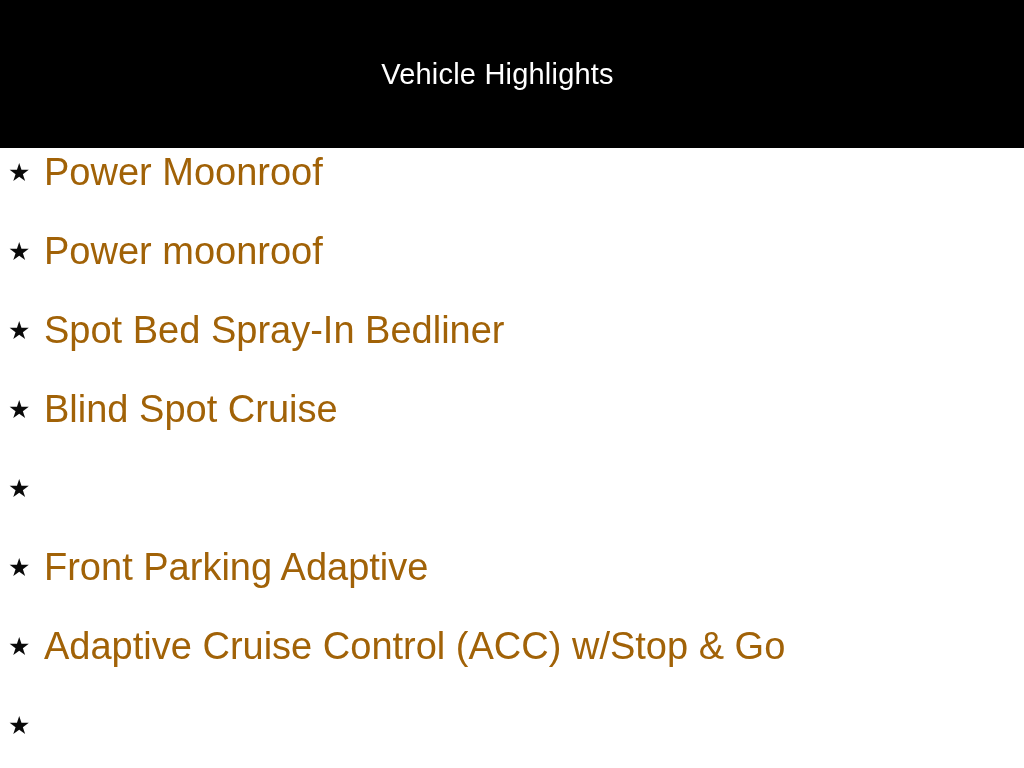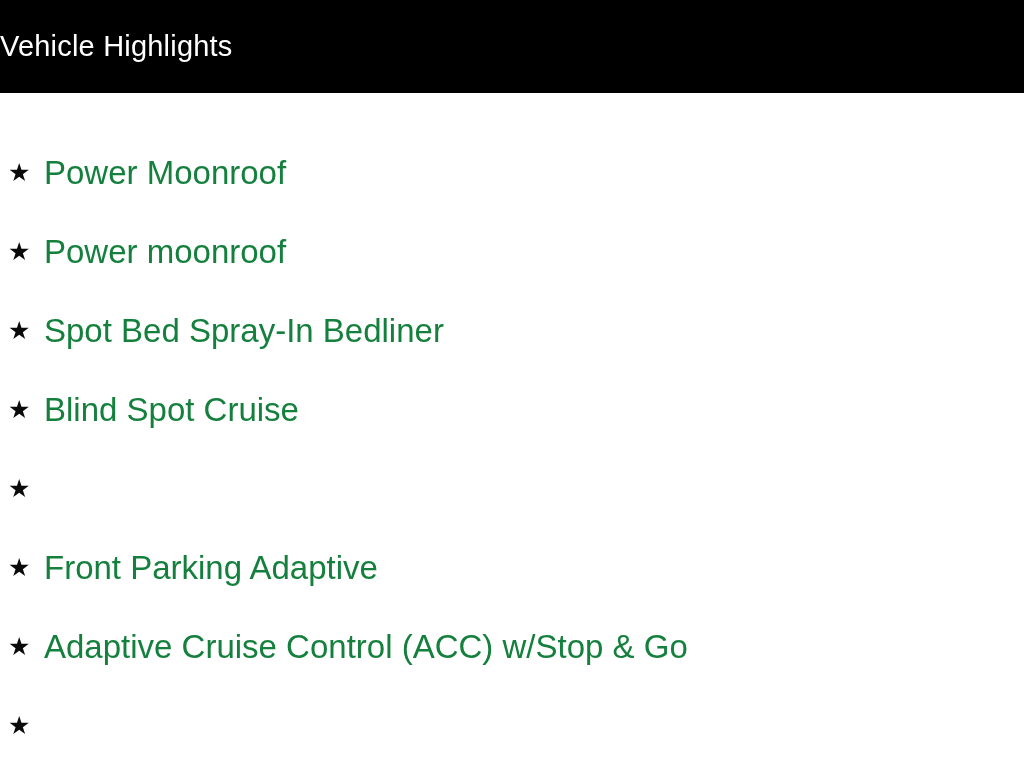--- a/index.html
+++ b/index.html
@@ -7,25 +7,25 @@
     width: 1024px;
     height: 768px;
     overflow: hidden;
     background: #ffffff;
     font-family: "Liberation Sans", "DejaVu Sans", sans-serif;
   }
   .header {
     position: absolute;
     top: 0; left: 0;
     width: 1024px;
-    height: 93px;
+    height: 148px;
     background: #000000;
     display: flex;
     align-items: center;
-    justify-content: flex-start;
+    justify-content: center;
     padding-right: 29px;
   }
   .header-title {
     color: #ffffff;
     font-size: 29px;
     letter-spacing: 0.2px;
     white-space: nowrap;
   }
   .feature-list {
     position: absolute;
@@ -41,22 +41,22 @@
   }
   .star {
     display: inline-block;
     width: 36px;
     font-size: 25px;
     line-height: 1;
     color: #0a0a0a;
     text-align: left;
   }
   .feature-label {
-    font-size: 33px;
-    color: #15803d;
+    font-size: 38px;
+    color: #a16207;
     white-space: nowrap;
   }
 </style>
 </head>
 <body>
 
 <div class="header">
   <span class="header-title">Vehicle Highlights</span>
 </div>
 

